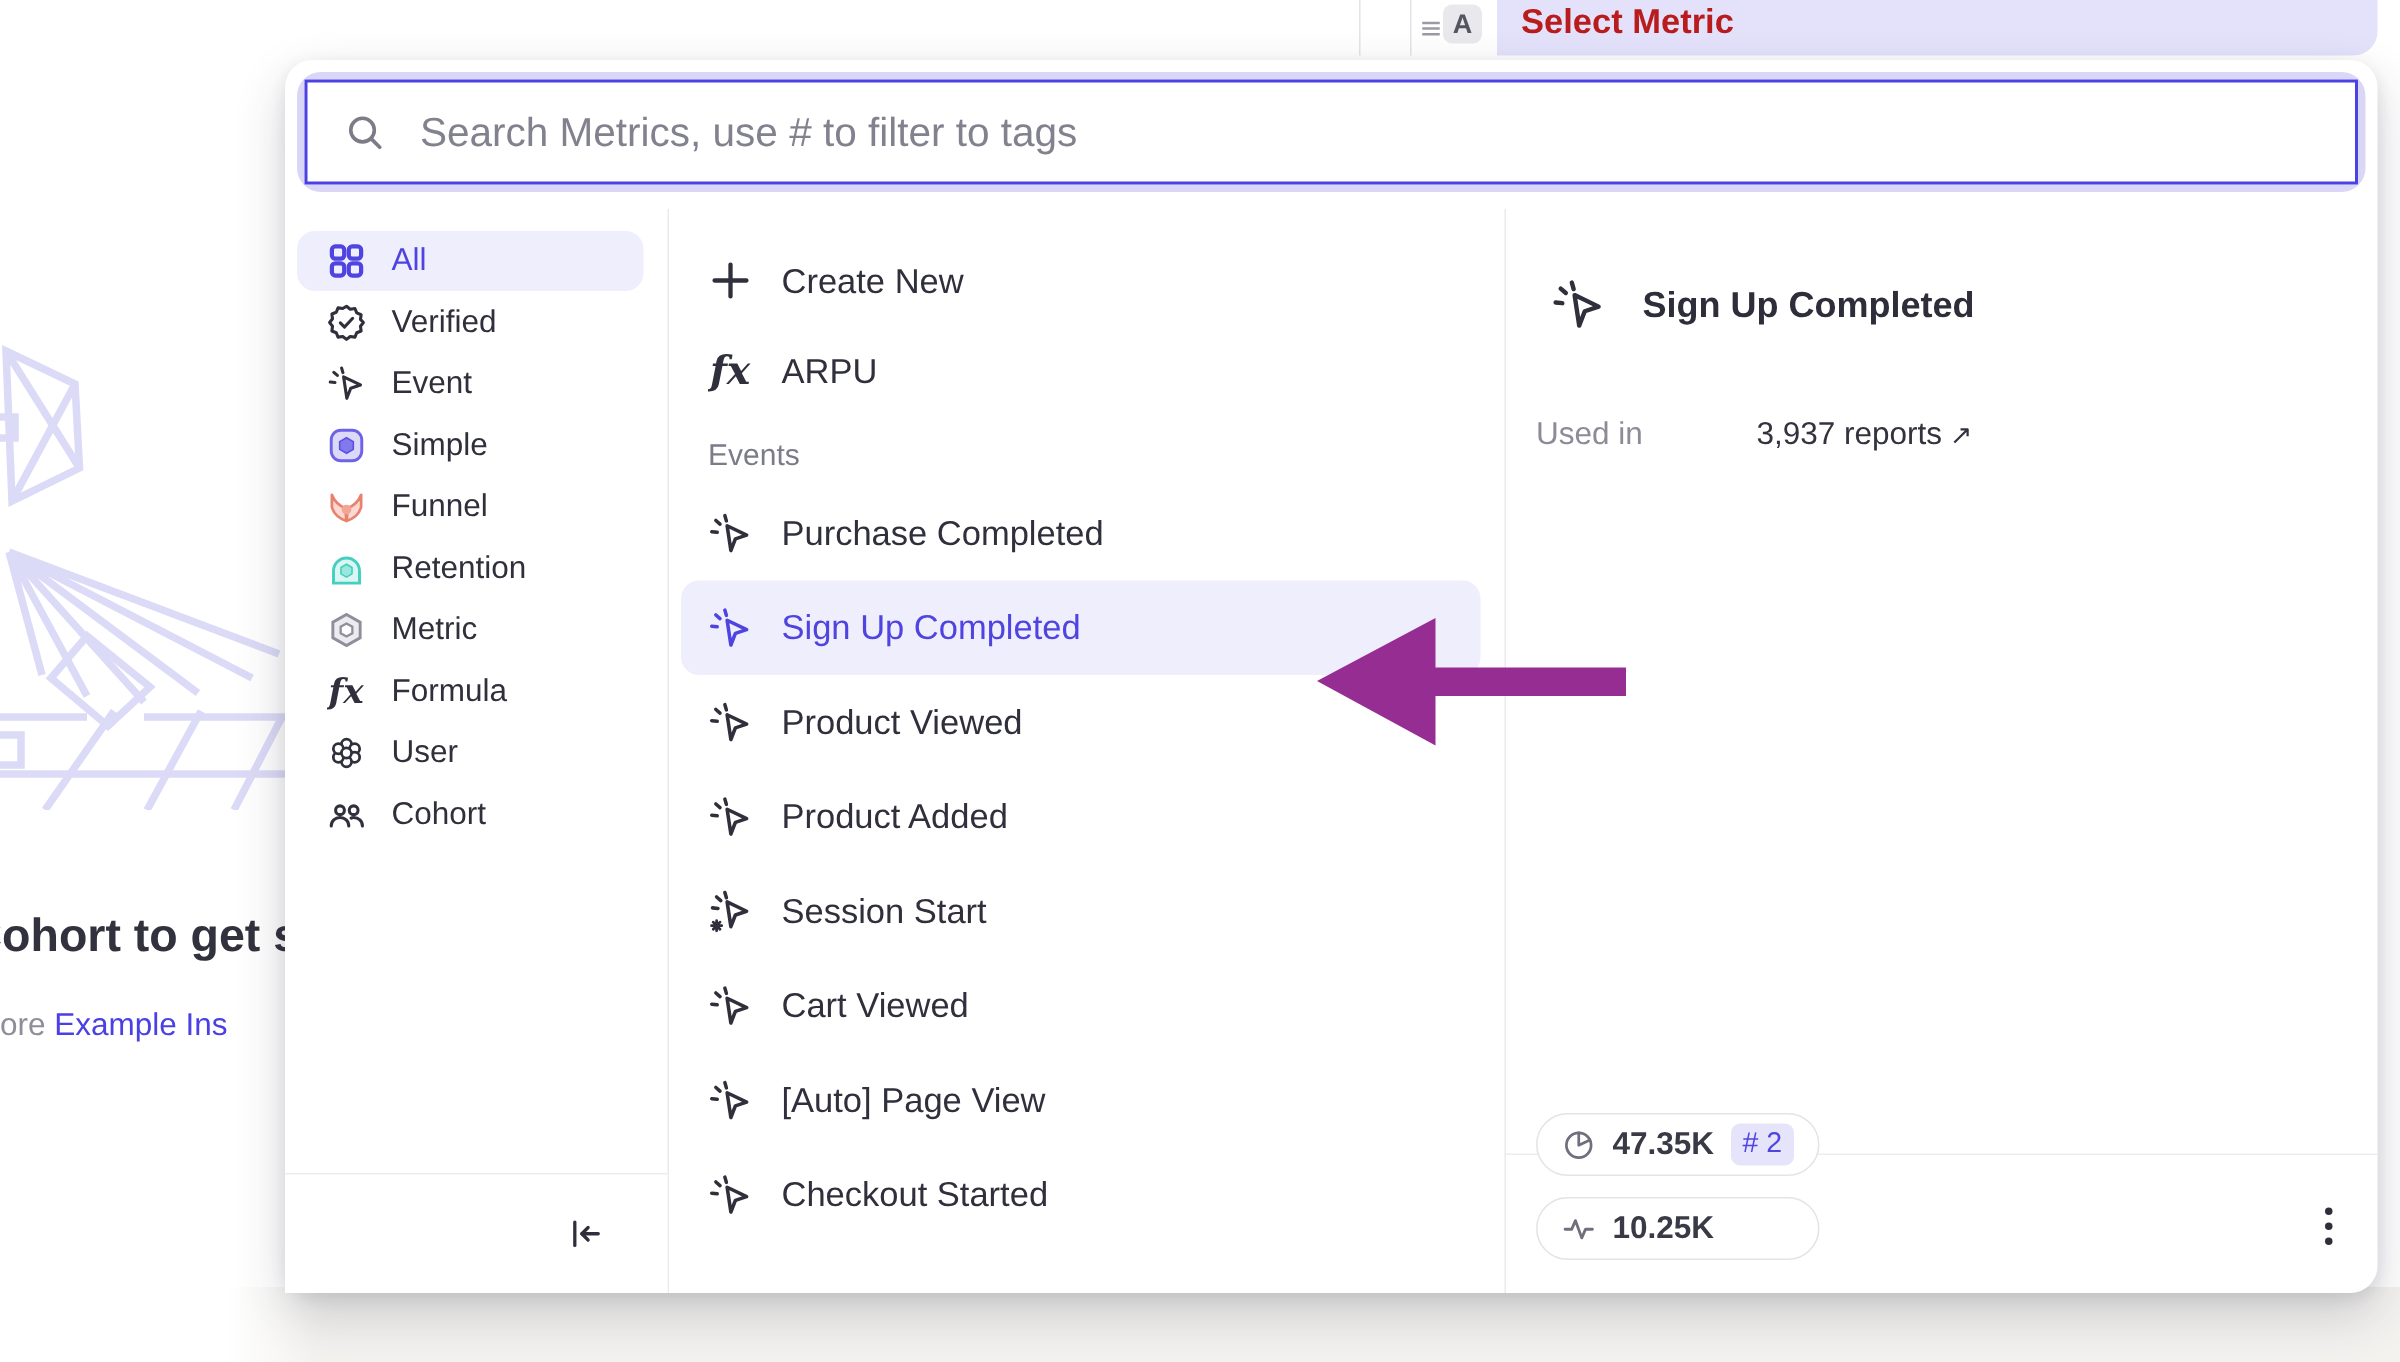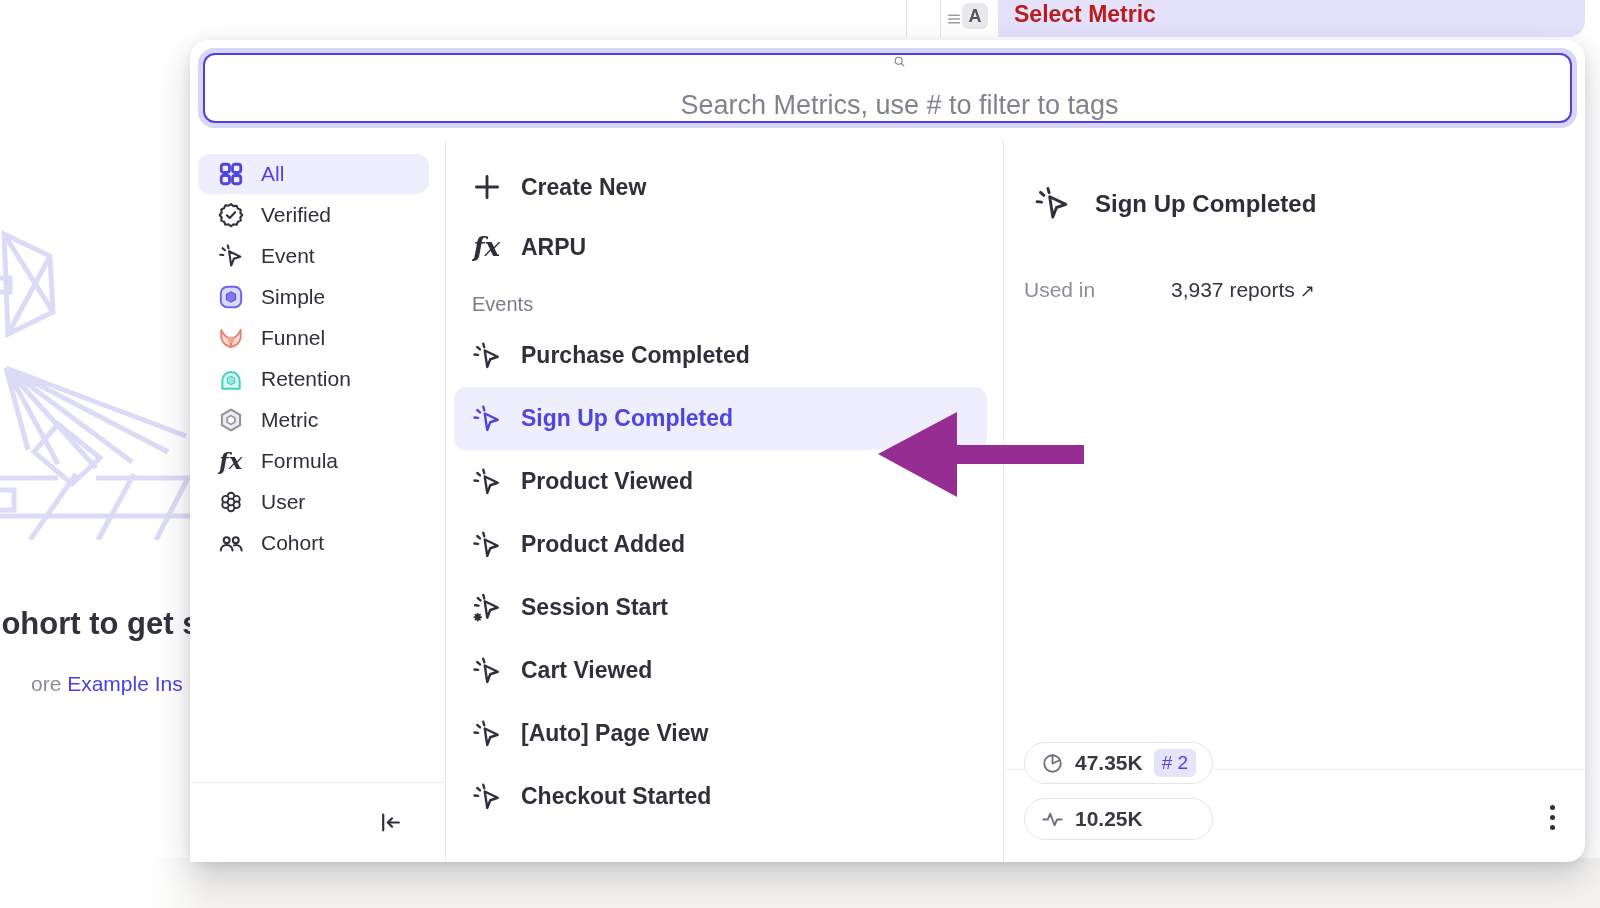--- a/index.html
+++ b/index.html
@@ -29,38 +29,38 @@
 
   .bg-illustration { position:absolute; left:0; top:220px; z-index:0; }
   .bg-headline {
     position:absolute; left:-21px; top:606px; width:214px; overflow:hidden;
     font-size:31px; font-weight:700; color:#32323e; white-space:nowrap; z-index:0;
   }
   .bg-subline {
     position:absolute; left:0; top:672px; width:192px; overflow:hidden;
     font-size:21px; white-space:nowrap; z-index:0;
   }
-  .bg-subline .pre { color:#8e8e99;padding-left:31px; }
+  .bg-subline .pre { color:#8e8e99; }
   .bg-subline .lnk { color:#4b40e3; font-weight:500; }
   .bottom-band {
     position:absolute; left:150px; right:0; top:858px; height:50px; z-index:0;
     background:linear-gradient(to right, rgba(243,242,239,0), #f3f2ef 60px);
   }
 
   
   .dialog {
     position:absolute; left:190px; top:40px; width:1395px; height:822px;
     background:#fff; border-radius:18px; z-index:5;
     box-shadow:0 14px 34px rgba(45,45,70,.20), 0 3px 10px rgba(45,45,70,.10);
   }
   .search-ring { position:absolute; left:8px; right:8px; top:8px; height:80px;
     background:#d9d6f7; border-radius:16px; padding:5px; }
   .search-box {
-    width:100%; height:70px; background:#fff; border:2.5px solid #4c41e2; border-radius:12px;
-    display:flex; align-items:center; gap:22px; padding-left:24px;flex-direction:column;
+    width:100%; height:70px; background:#fff; border:2.5px solid #4c41e2; border-radius:0;
+    display:flex; align-items:center; gap:22px; padding-left:24px;
   }
   .search-placeholder { font-size:27px; color:#82828f; }
 
   .content { position:absolute; top:99px; left:0; right:0; bottom:0; display:flex; overflow:hidden; }
 
   
   .sidebar { width:256px; border-right:1px solid #e9e9ee; padding-top:15px; position:relative; flex:none; }
   .side-item {
     height:40px; margin:0 16px 1px 8px; border-radius:12px; padding-left:20px;
     display:flex; align-items:center; gap:17px; font-size:21px; font-weight:500; color:#30303c;
@@ -69,21 +69,21 @@
   .side-item .ic { width:26px; height:26px; flex:none; }
   .side-bottom {
     position:absolute; left:0; right:0; bottom:0; height:80px; border-top:1px solid #ececf1;
     display:flex; align-items:center; justify-content:flex-end; padding-right:42px; background:#fff;
   }
 
   
   .list-col { flex:1; border-right:1px solid #e9e9ee; padding:18px 0 0 8px; overflow:hidden; }
   .row {
     height:60px; margin-right:16px; border-radius:12px; padding-left:18px;
-    display:flex; align-items:center; gap:19px; font-size:23px; font-weight:700; color:#30303c;
+    display:flex; align-items:center; gap:19px; font-size:23px; font-weight:400; color:#30303c;
   }
   .row .ic { width:30px; height:30px; flex:none; }
   .row.event { height:63px; }
   .row.selected { background:#efeefc; color:#4f44e0; }
   .list-section { margin:16px 0 8px 18px; font-size:20px; font-weight:400; color:#7b7b89; }
 
   
   .detail-col { width:581px; position:relative; flex:none; }
   .detail-header { position:absolute; top:46px; left:30px; display:flex; align-items:center; gap:24px; }
   .detail-header .ic { width:37px; height:37px; color:#30303c; }

